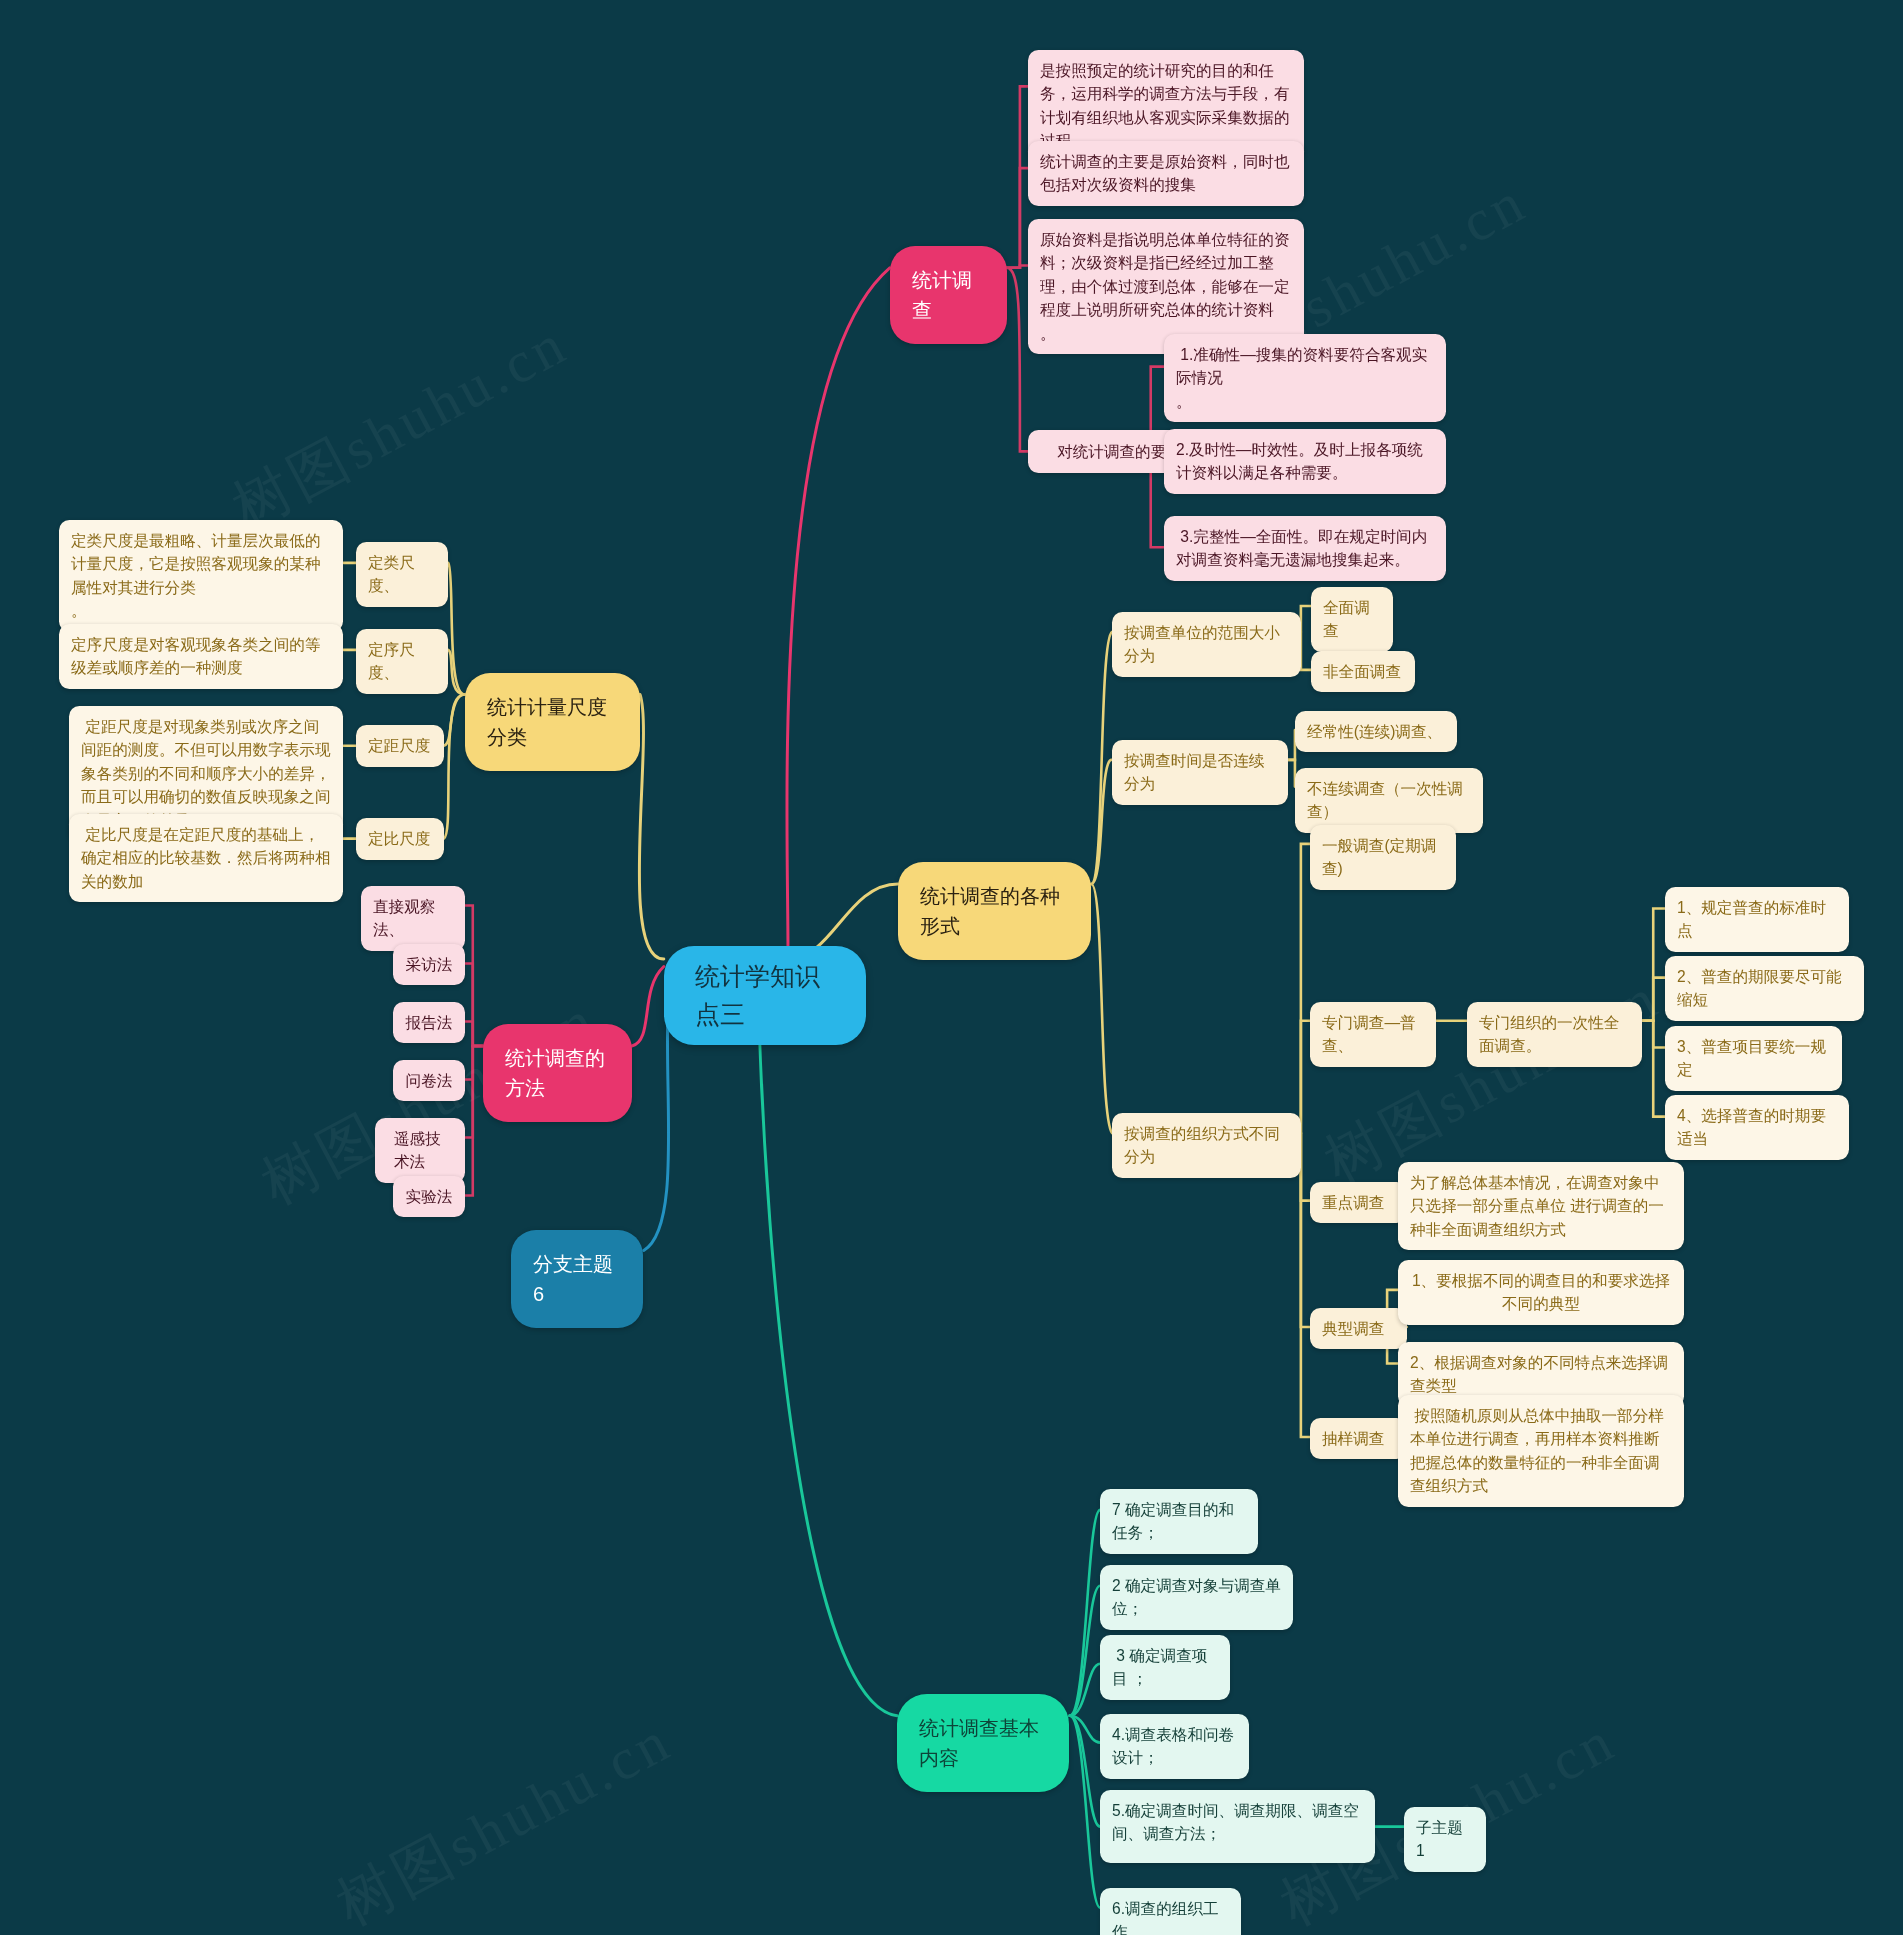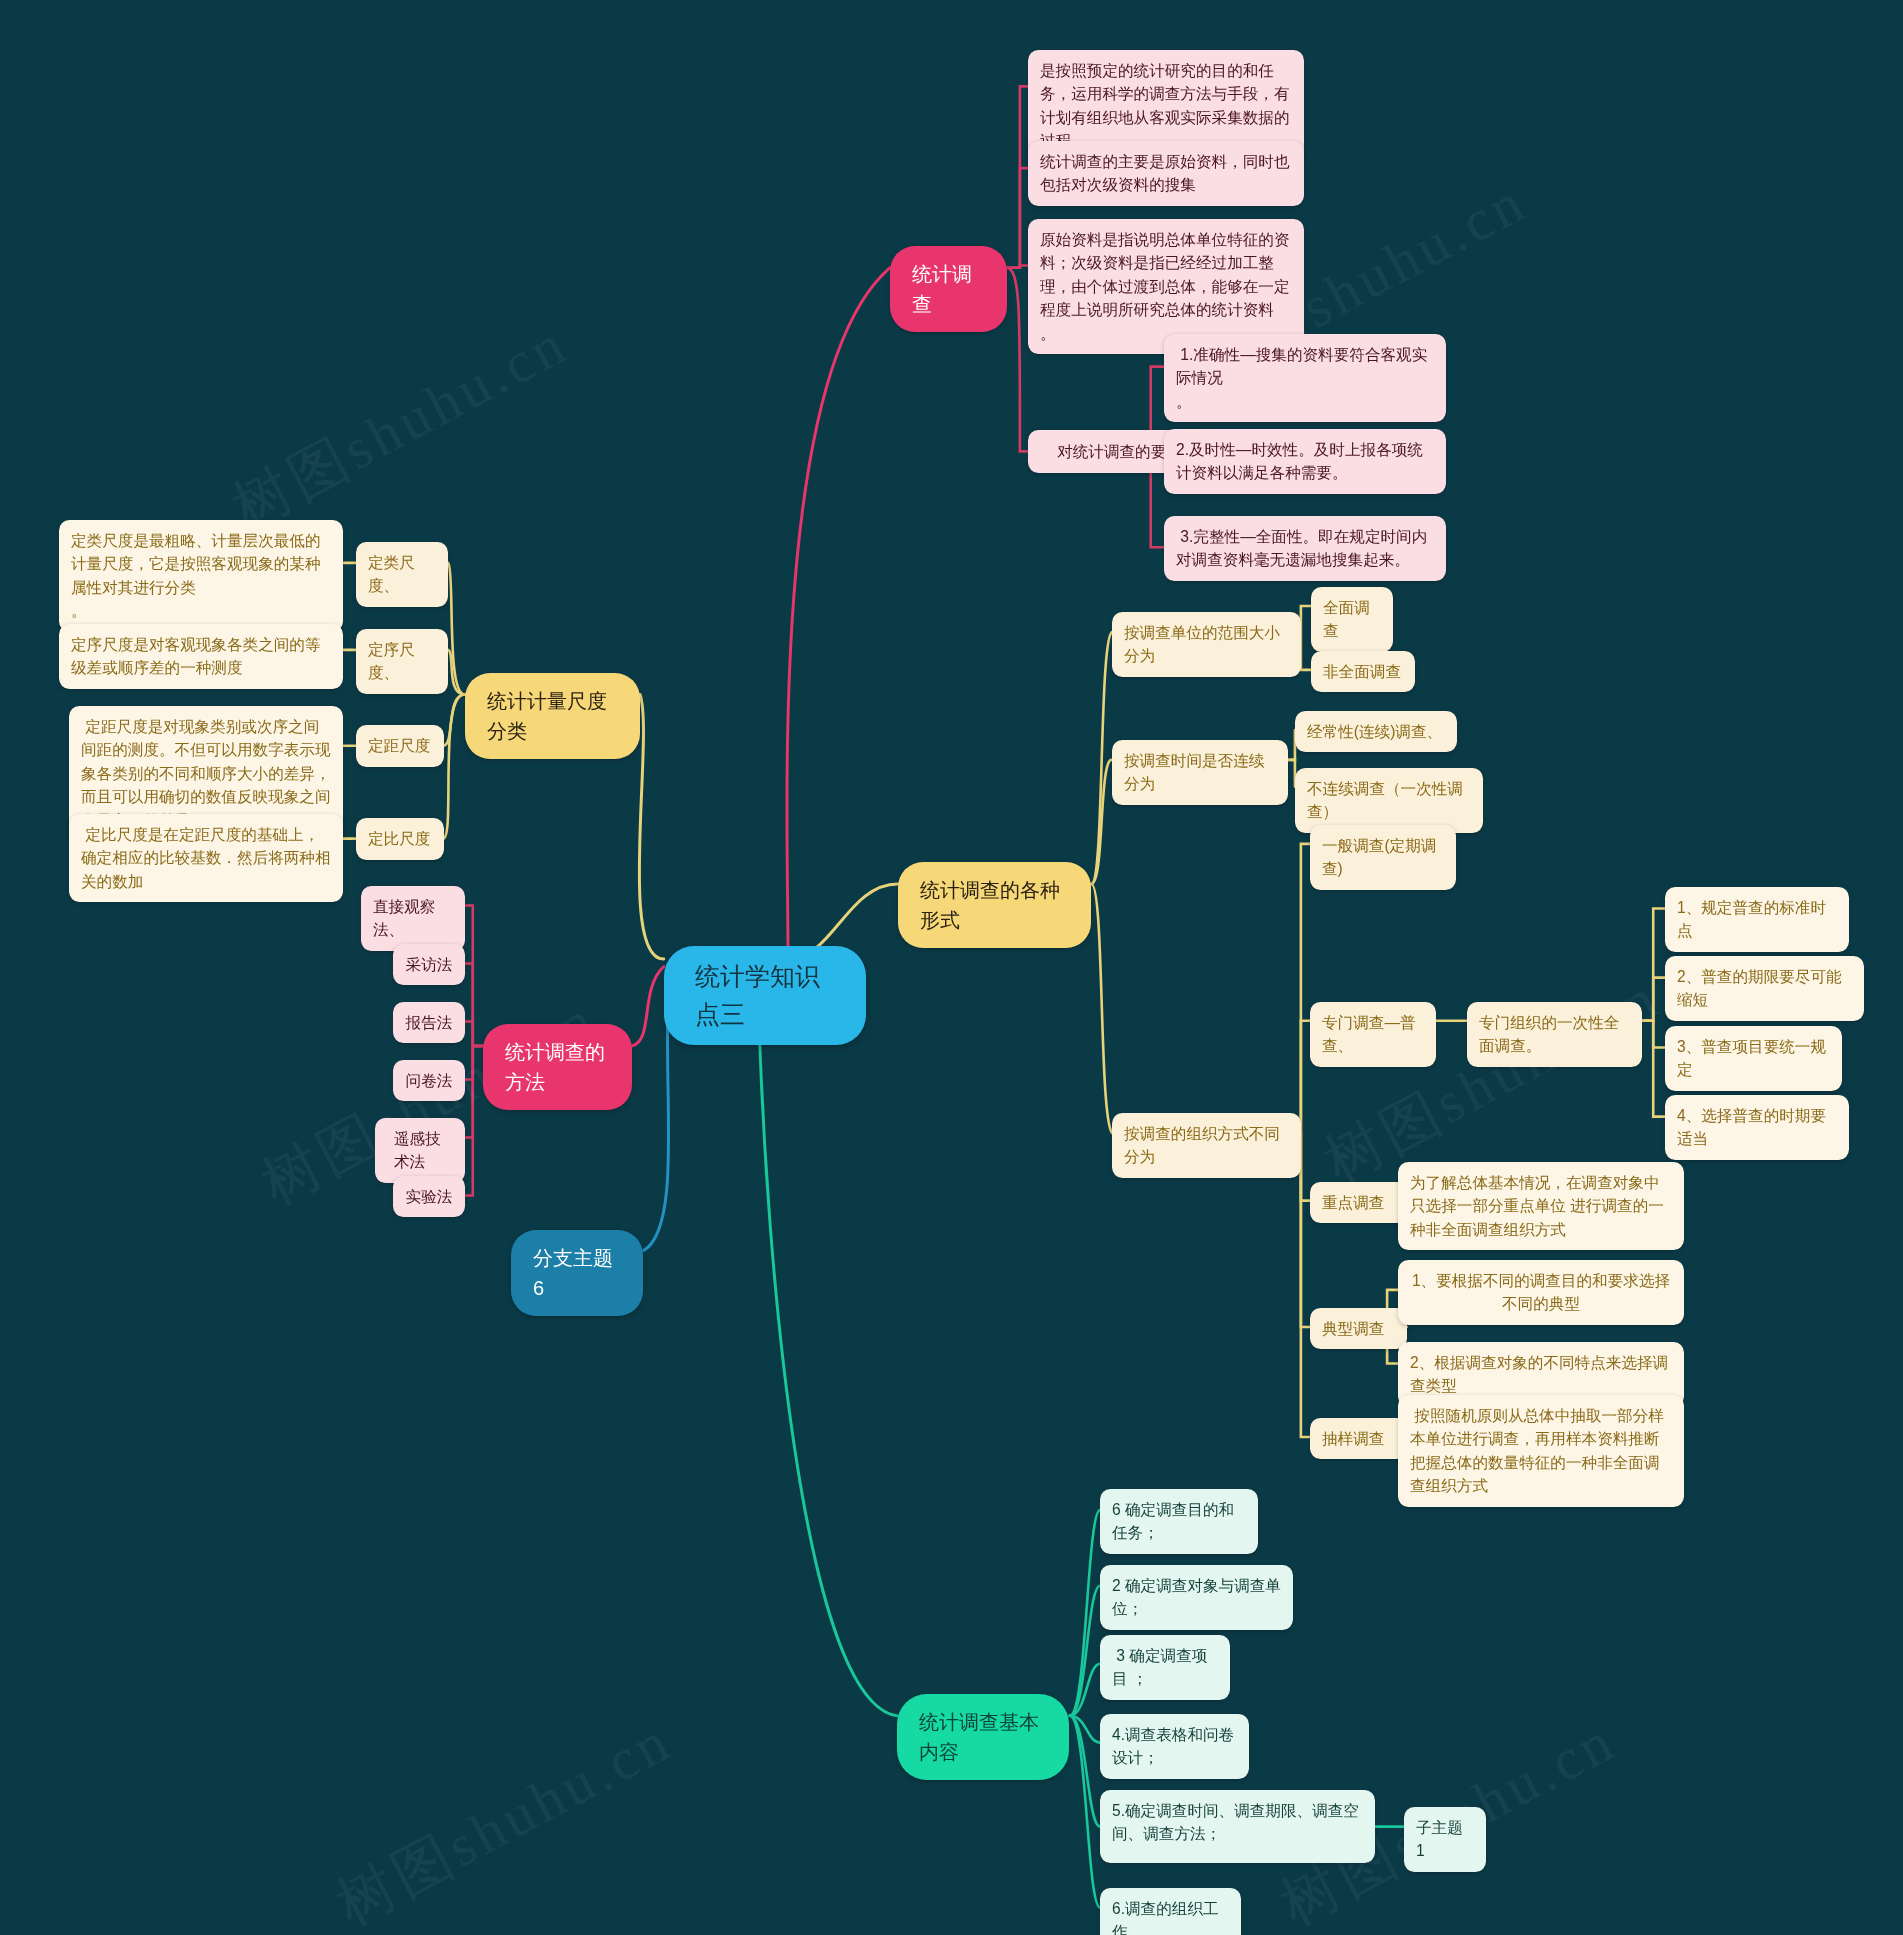--- a/index.html
+++ b/index.html
@@ -22,21 +22,21 @@
     white-space:pre-wrap;
     word-break:break-all;
   }
   
   .n-root{
     background:#29b6e8;color:#12333f;border-radius:30px;
     font-size:25px;padding:12px 31px;justify-content:center;
     box-shadow:0 2.2px 7.4px rgba(0,0,0,.25);
   }
   
-  .n-l1{border-radius:25px;font-size:20px;padding:13px 22px;justify-content:center;
+  .n-l1{border-radius:25px;font-size:20px;padding:19px 22px;justify-content:center;
         box-shadow:0 1.5px 5.2px rgba(0,0,0,.22);}
   .c-pink-pill{background:#e8356d;color:#ffffff;}
   .c-yellow-pill{background:#f7d879;color:#2b2212;}
   .c-green-pill{background:#16d9a3;color:#0d4438;}
   .c-blue-pill{background:#1b7fa8;color:#ffffff;}
   
   .n-card{border-radius:10.4px;font-size:15.6px;padding:9px 12px;box-shadow:0 1.5px 4.5px rgba(0,0,0,.2);}
   .c-pink-card{background:#fbdde4;color:#4a1524;}
   .c-yellow-card{background:#fbf0d9;color:#8a6a18;}
   .c-yellow-card2{background:#fdf6e7;color:#8a6a18;}
@@ -198,21 +198,21 @@
 
   <div class="node n-card c-yellow-card" style="left:1310px;top:1308px;width:97px;min-height:37px;">典型调查</div>
   <div class="node n-card c-yellow-card2" style="left:1398px;top:1260px;width:286px;min-height:59px;align-items:flex-start;text-align:center;">1、要根据不同的调查目的和要求选择不同的典型</div>
   <div class="node n-card c-yellow-card2" style="left:1398px;top:1342px;width:286px;min-height:43px;">2、根据调查对象的不同特点来选择调查类型</div>
 
   <div class="node n-card c-yellow-card" style="left:1310px;top:1418px;width:97px;min-height:37px;">抽样调查</div>
   <div class="node n-card c-yellow-card2" style="left:1398px;top:1395px;width:286px;min-height:77px;align-items:flex-start;"> 按照随机原则从总体中抽取一部分样本单位进行调查，再用样本资料推断把握总体的数量特征的一种非全面调查组织方式</div>
 
   <div class="node n-l1 c-green-pill" style="left:897px;top:1694px;width:172px;min-height:43px;border-radius:30px;">统计调查基本内容</div>
 
-  <div class="node n-card c-mint-card" style="left:1100px;top:1489px;width:158px;min-height:42px;">6 确定调查目的和任务；</div>
+  <div class="node n-card c-mint-card" style="left:1100px;top:1489px;width:158px;min-height:42px;">7 确定调查目的和任务；</div>
   <div class="node n-card c-mint-card" style="left:1100px;top:1565px;width:193px;min-height:42px;">2 确定调查对象与调查单位；</div>
   <div class="node n-card c-mint-card" style="left:1100px;top:1635px;width:130px;min-height:58px;align-items:flex-start;"> 3 确定调查项目 ；</div>
   <div class="node n-card c-mint-card" style="left:1100px;top:1714px;width:149px;min-height:58px;align-items:flex-start;">4.调查表格和问卷设计；</div>
   <div class="node n-card c-mint-card" style="left:1100px;top:1790px;width:275px;min-height:73px;align-items:flex-start;">5.确定调查时间、调查期限、调查空间、调查方法；</div>
   <div class="node n-card c-mint-card" style="left:1404px;top:1807px;width:82px;min-height:39px;justify-content:center;">子主题 1</div>
   <div class="node n-card c-mint-card" style="left:1100px;top:1888px;width:141px;min-height:39px;">6.调查的组织工作。</div>
 
 </div>
 
 

